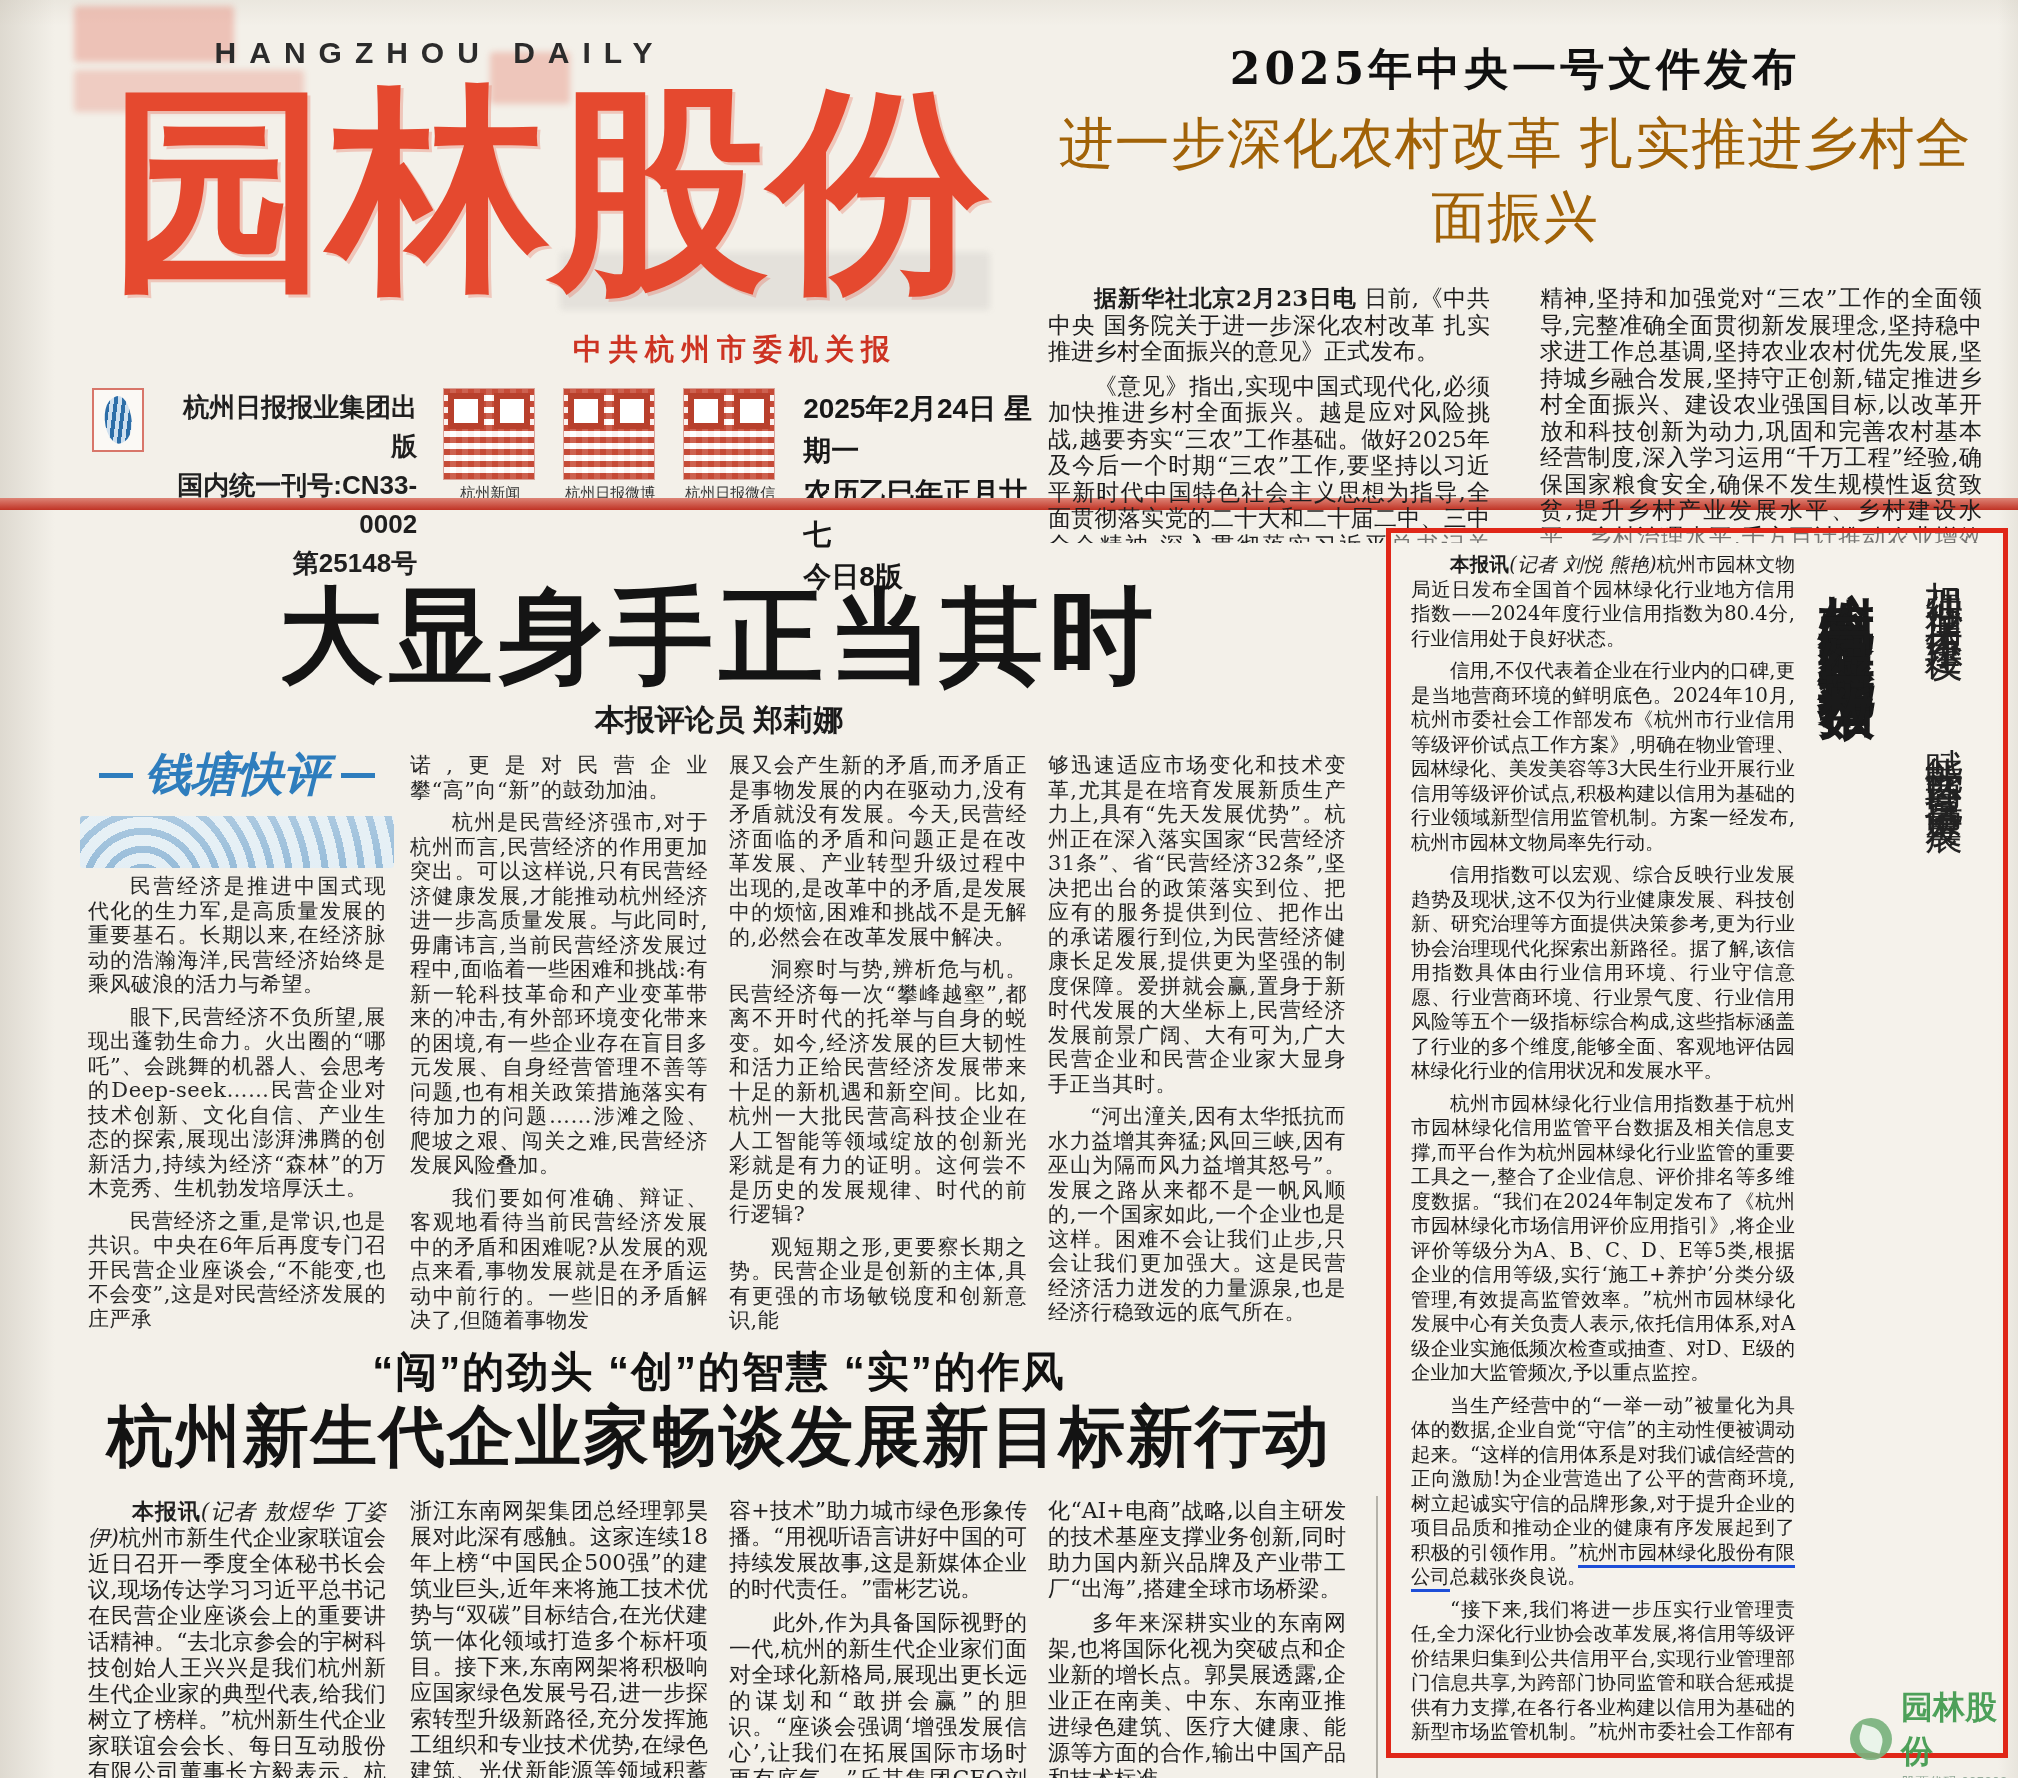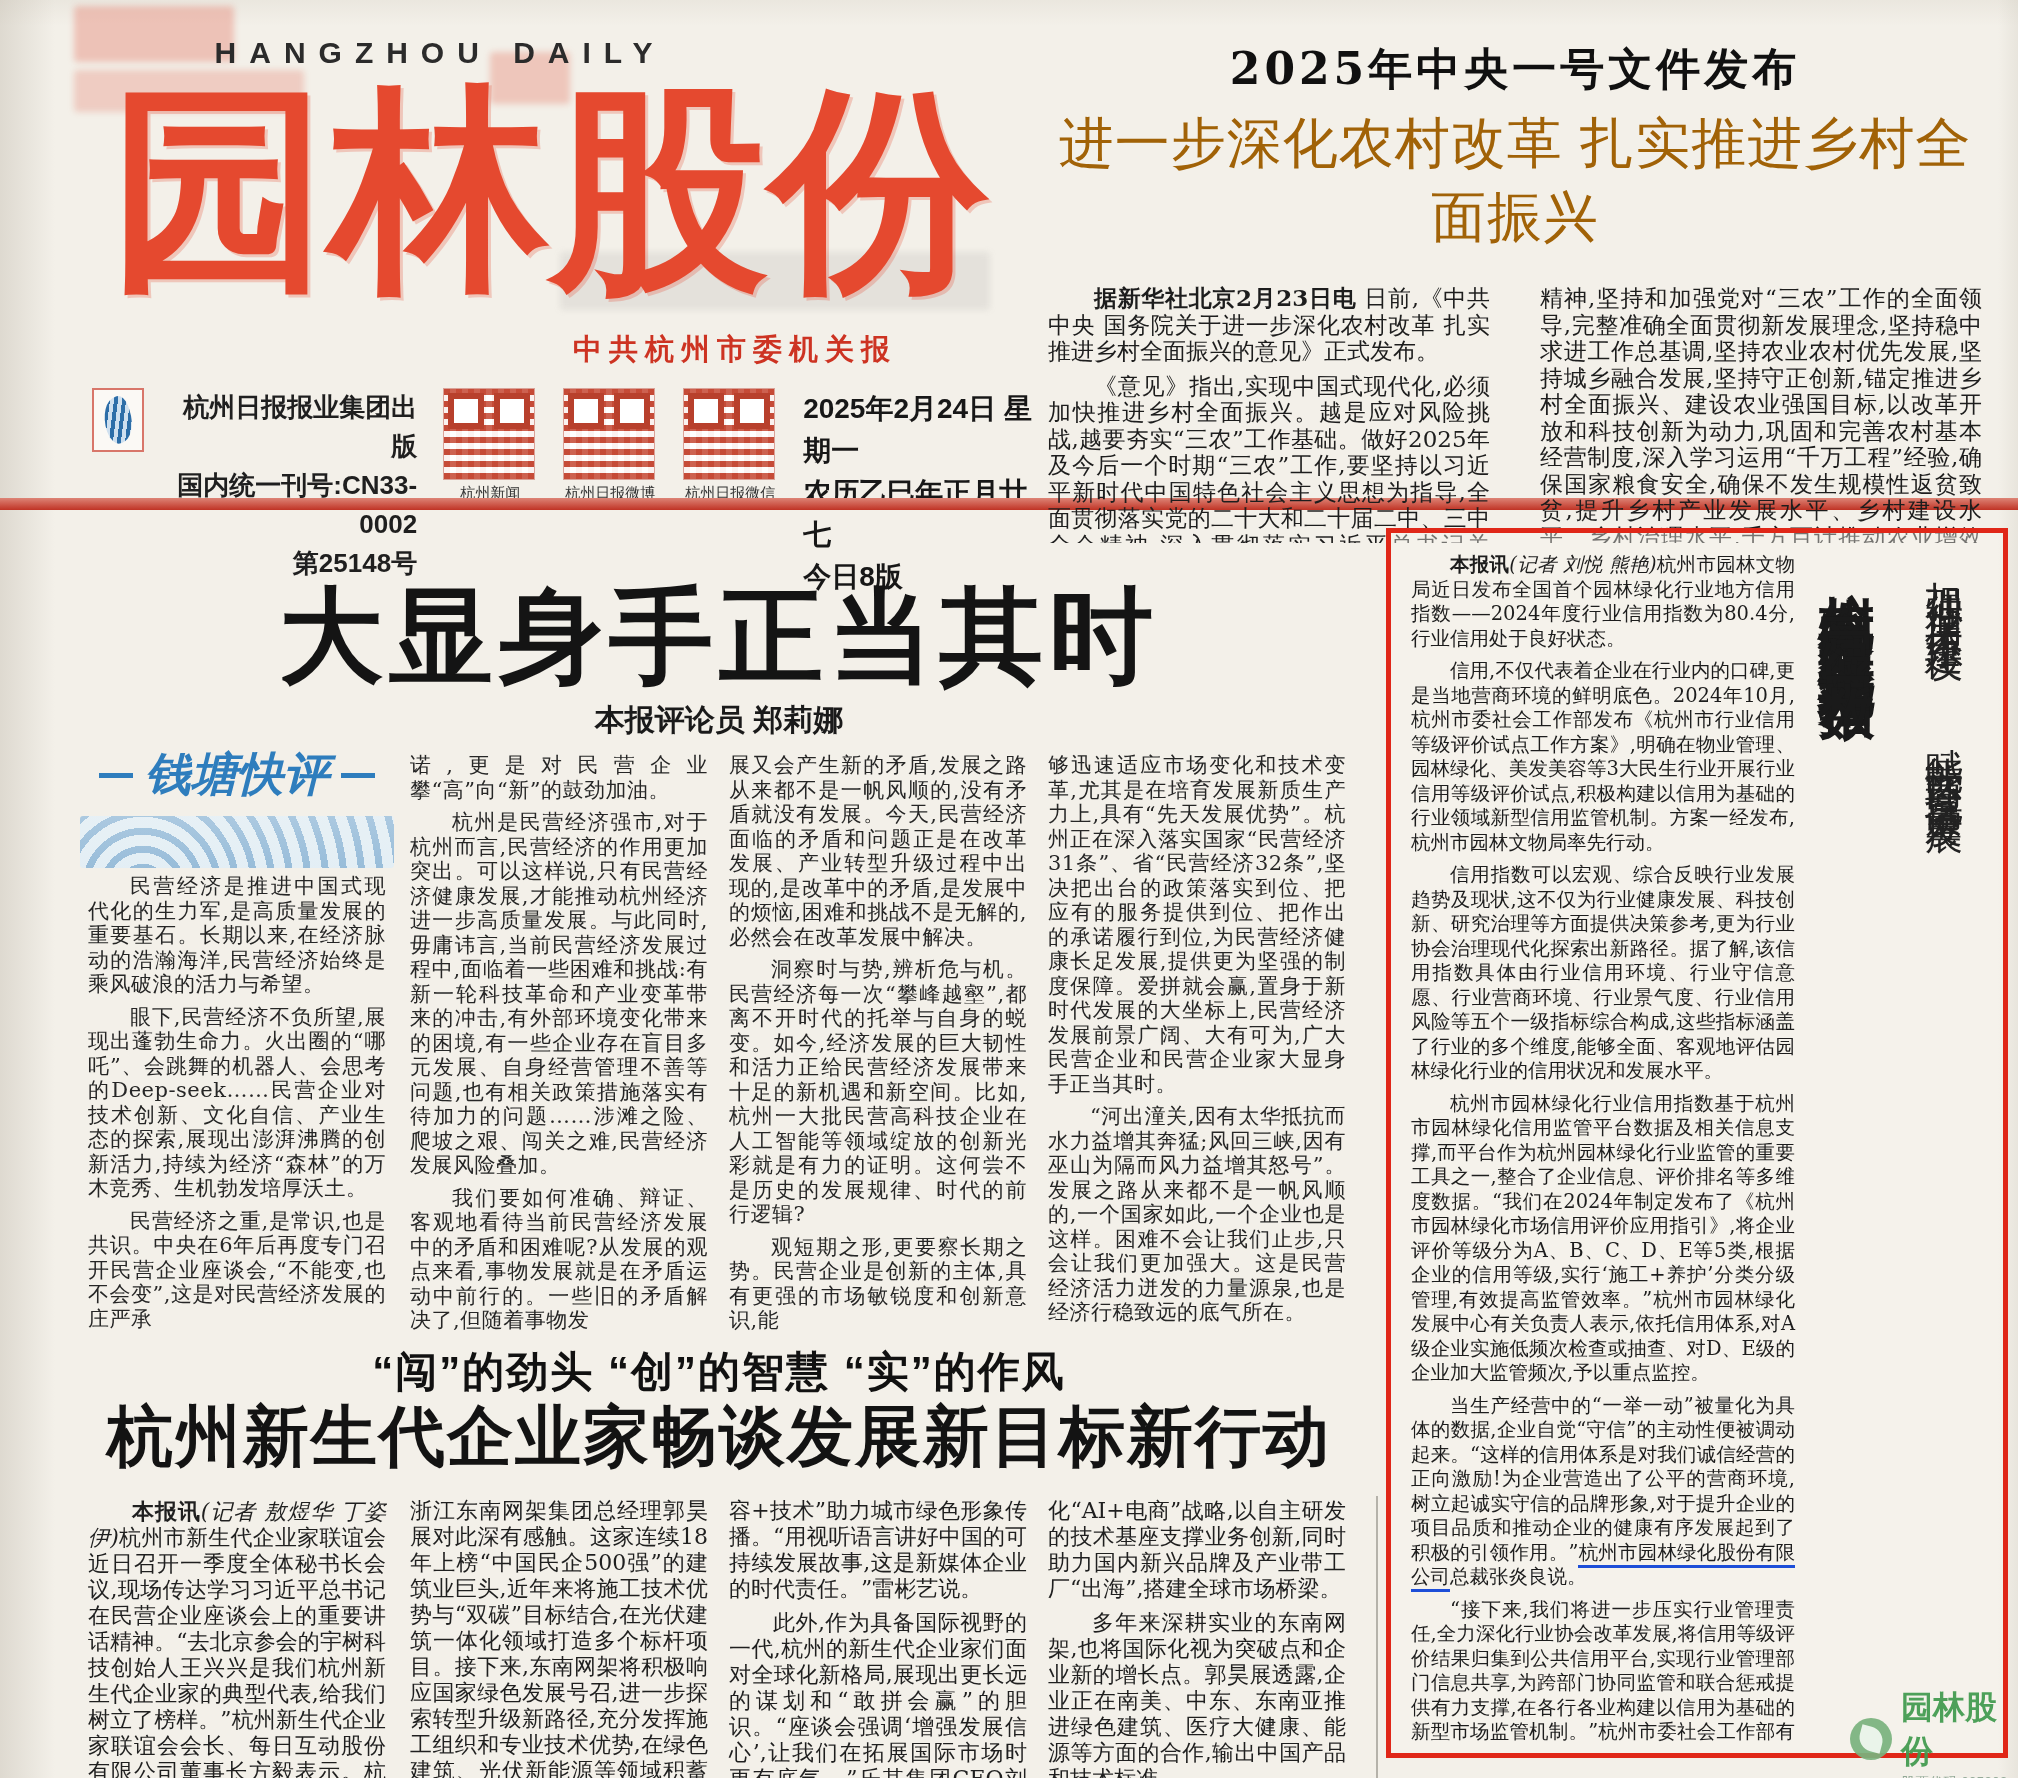--- a/index.html
+++ b/index.html
@@ -192,21 +192,21 @@
     <p class="para">民营经济是推进中国式现代化的生力军,是高质量发展的重要基石。长期以来,在经济脉动的浩瀚海洋,民营经济始终是乘风破浪的活力与希望。</p>
     <p class="para">眼下,民营经济不负所望,展现出蓬勃生命力。火出圈的“哪吒”、会跳舞的机器人、会思考的Deep-seek……民营企业对技术创新、文化自信、产业生态的探索,展现出澎湃沸腾的创新活力,持续为经济“森林”的万木竞秀、生机勃发培厚沃土。</p>
     <p class="para">民营经济之重,是常识,也是共识。中央在6年后再度专门召开民营企业座谈会,“不能变,也不会变”,这是对民营经济发展的庄严承</p>
   </div>
 <div class="abs ed-col ed-c2">
     <p class="para cont">诺,更是对民营企业攀“高”向“新”的鼓劲加油。</p>
     <p class="para">杭州是民营经济强市,对于杭州而言,民营经济的作用更加突出。可以这样说,只有民营经济健康发展,才能推动杭州经济进一步高质量发展。与此同时,毋庸讳言,当前民营经济发展过程中,面临着一些困难和挑战:有新一轮科技革命和产业变革带来的冲击,有外部环境变化带来的困境,有一些企业存在盲目多元发展、自身经营管理不善等问题,也有相关政策措施落实有待加力的问题……涉滩之险、爬坡之艰、闯关之难,民营经济发展风险叠加。</p>
     <p class="para">我们要如何准确、辩证、客观地看待当前民营经济发展中的矛盾和困难呢?从发展的观点来看,事物发展就是在矛盾运动中前行的。一些旧的矛盾解决了,但随着事物发</p>
   </div>
 <div class="abs ed-col ed-c3">
-    <p class="para cont">展又会产生新的矛盾,发展之路从来都不是一帆风顺的,没有矛盾就没有发展。今天,民营经济面临的矛盾和问题正是在改革发展、产业转型升级过程中出现的,是改革中的矛盾,是发展中的烦恼,困难和挑战不是无解的,必然会在改革发展中解决。</p>
+    <p class="para cont">展又会产生新的矛盾,而矛盾正是事物发展的内在驱动力,没有矛盾就没有发展。今天,民营经济面临的矛盾和问题正是在改革发展、产业转型升级过程中出现的,是改革中的矛盾,是发展中的烦恼,困难和挑战不是无解的,必然会在改革发展中解决。</p>
     <p class="para">洞察时与势,辨析危与机。民营经济每一次“攀峰越壑”,都离不开时代的托举与自身的蜕变。如今,经济发展的巨大韧性和活力正给民营经济发展带来十足的新机遇和新空间。比如,杭州一大批民营高科技企业在人工智能等领域绽放的创新光彩就是有力的证明。这何尝不是历史的发展规律、时代的前行逻辑?</p>
     <p class="para">观短期之形,更要察长期之势。民营企业是创新的主体,具有更强的市场敏锐度和创新意识,能</p>
   </div>
 <div class="abs ed-col ed-c4">
     <p class="para cont">够迅速适应市场变化和技术变革,尤其是在培育发展新质生产力上,具有“先天发展优势”。杭州正在深入落实国家“民营经济31条”、省“民营经济32条”,坚决把出台的政策落实到位、把应有的服务提供到位、把作出的承诺履行到位,为民营经济健康长足发展,提供更为坚强的制度保障。爱拼就会赢,置身于新时代发展的大坐标上,民营经济发展前景广阔、大有可为,广大民营企业和民营企业家大显身手正当其时。</p>
     <p class="para">“河出潼关,因有太华抵抗而水力益增其奔猛;风回三峡,因有巫山为隔而风力益增其怒号”。发展之路从来都不是一帆风顺的,一个国家如此,一个企业也是这样。困难不会让我们止步,只会让我们更加强大。这是民营经济活力迸发的力量源泉,也是经济行稳致远的底气所在。</p>
   </div>
 
 <div class="abs center sans y-kicker">“闯”的劲头  “创”的智慧  “实”的作风</div>
 <div class="abs center sans y-headline">杭州新生代企业家畅谈发展新目标新行动</div>

